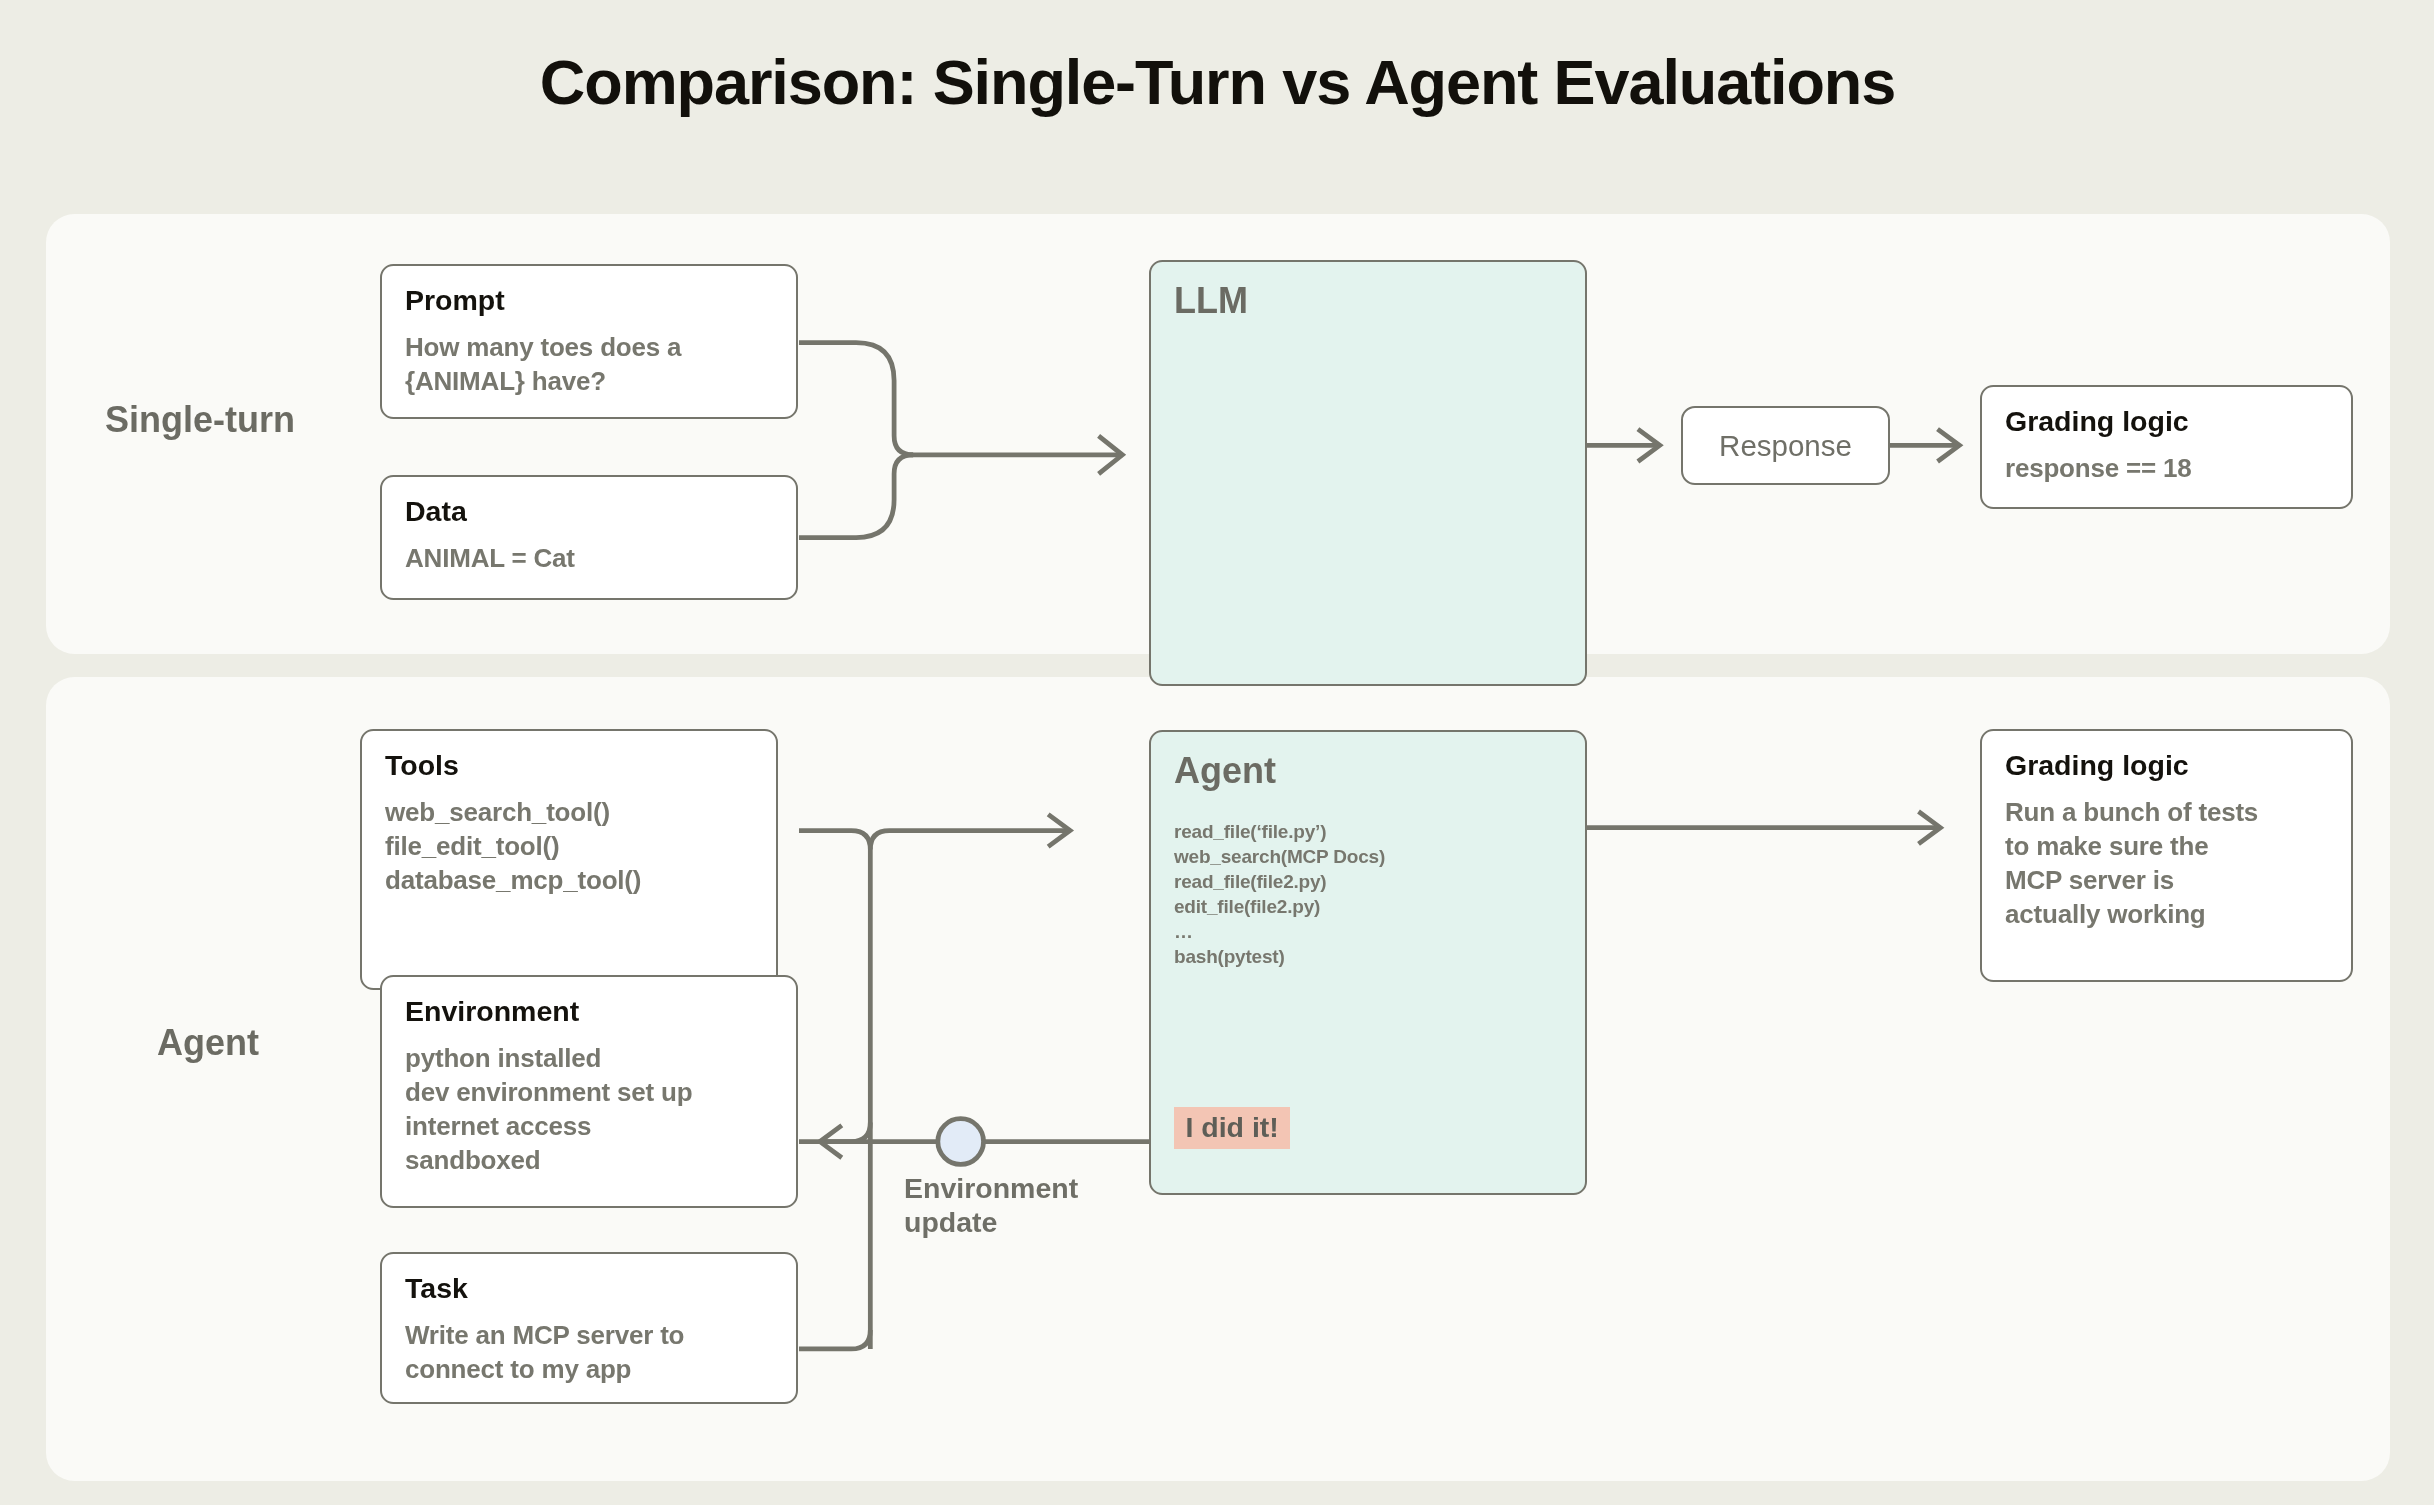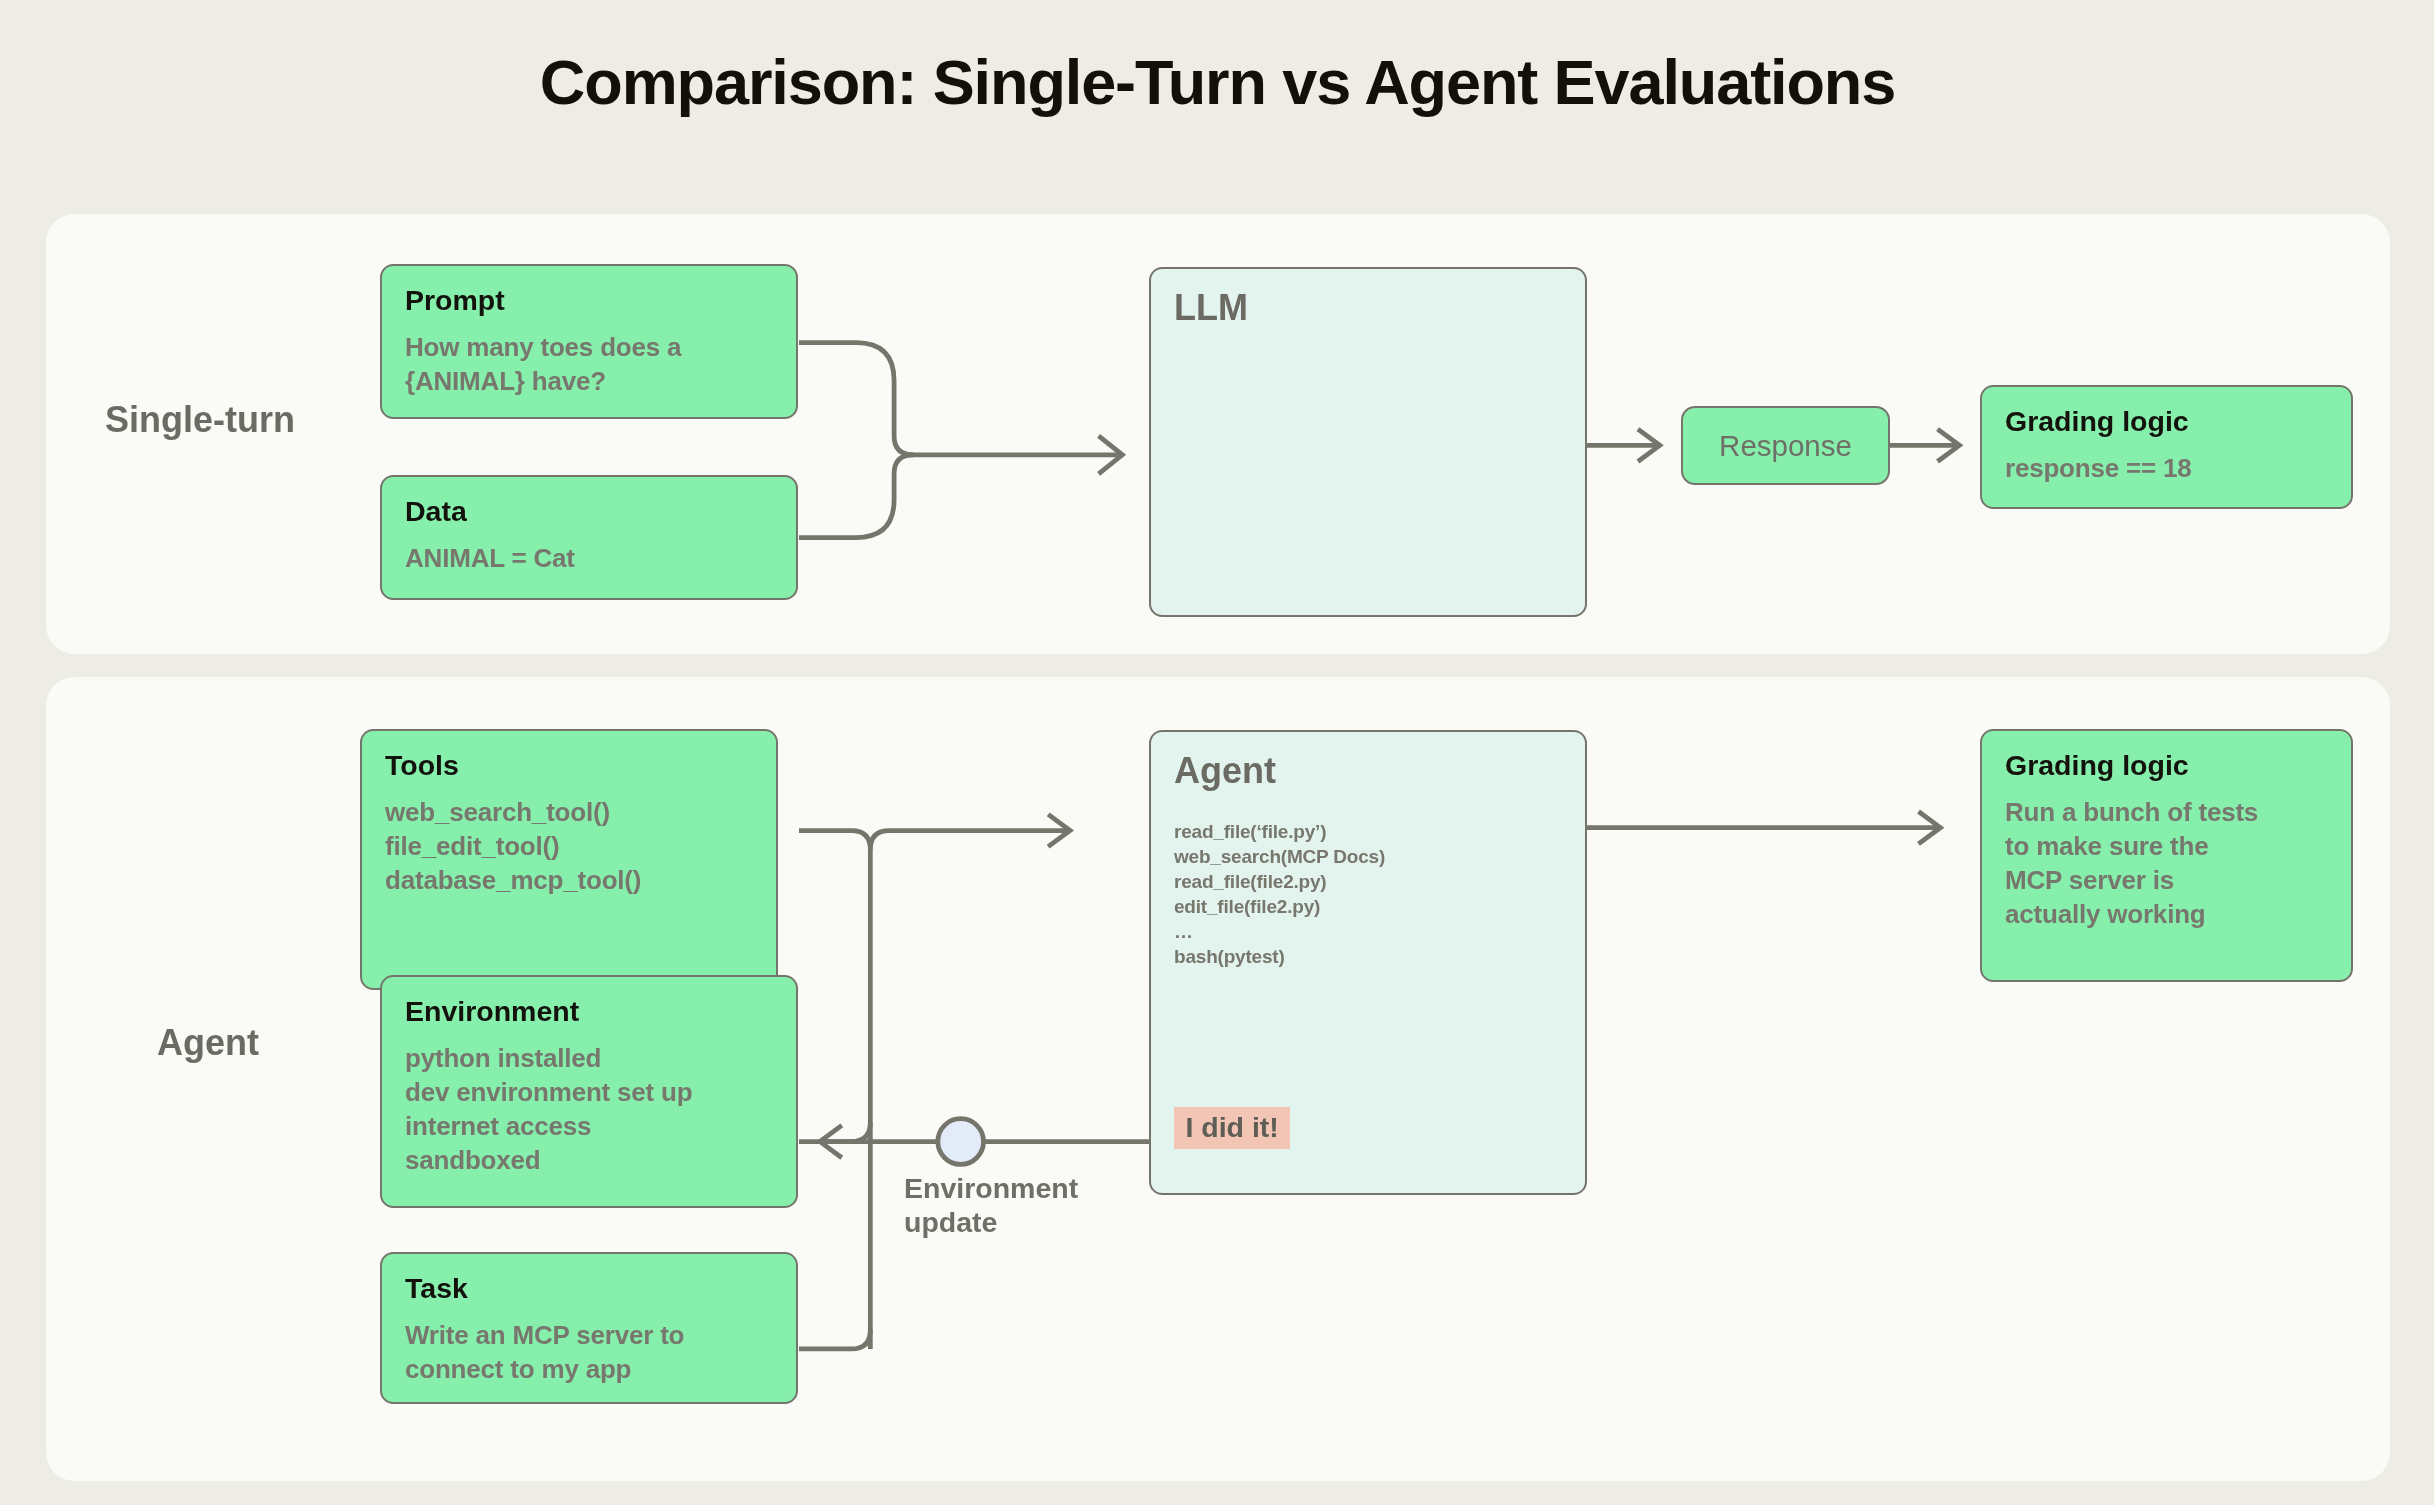--- a/index.html
+++ b/index.html
@@ -32,21 +32,21 @@
     position:absolute;
     font-size:36px;font-weight:bold;color:#6B6B63;
     white-space:nowrap;
   }
   #label-single{left:105px;top:399px;}
   #label-agent{left:157px;top:1022px;}
 
   
   .card{
     position:absolute;
-    background:#86efac;
+    background:#ffffff;
     border:2.9px solid #75756C;
     border-radius:13.3px;
     box-sizing:border-box;
     padding:19px 23px 21px 23px;
   }
   .card-title{
     font-size:28.5px;font-weight:bold;color:#14120D;
     line-height:1.1;margin:0 0 15px 0;
   }
   .card-body{
@@ -59,21 +59,21 @@
   .card-teal{
     background:#E3F3EE;
   }
   .card-teal .card-title{
     color:#6B6B63;font-size:36px;font-weight:bold;margin-bottom:0;
   }
 
   
   #card-prompt{left:380px;top:264px;width:418px;height:155px;}
   #card-data{left:380px;top:475px;width:418px;height:125px;}
-  #card-llm{left:1149px;top:267px;width:438px;height:350px;}
+  #card-llm{left:1149px;top:260px;width:438px;height:426px;}
   #card-response{left:1681px;top:406px;width:209px;height:79px;
       display:flex;align-items:center;justify-content:center;padding:0;border-radius:14px;}
   #card-response .resp-text{font-size:29.5px;font-weight:normal;color:#6F6F67;}
   #card-grading1{left:1980px;top:385px;width:373px;height:124px;}
 
   
   #card-tools{left:360px;top:729px;width:418px;height:261px;}
   #card-env{left:380px;top:975px;width:418px;height:233px;}
   #card-task{left:380px;top:1252px;width:418px;height:152px;}
   #card-agent{left:1149px;top:730px;width:438px;height:465px;}

